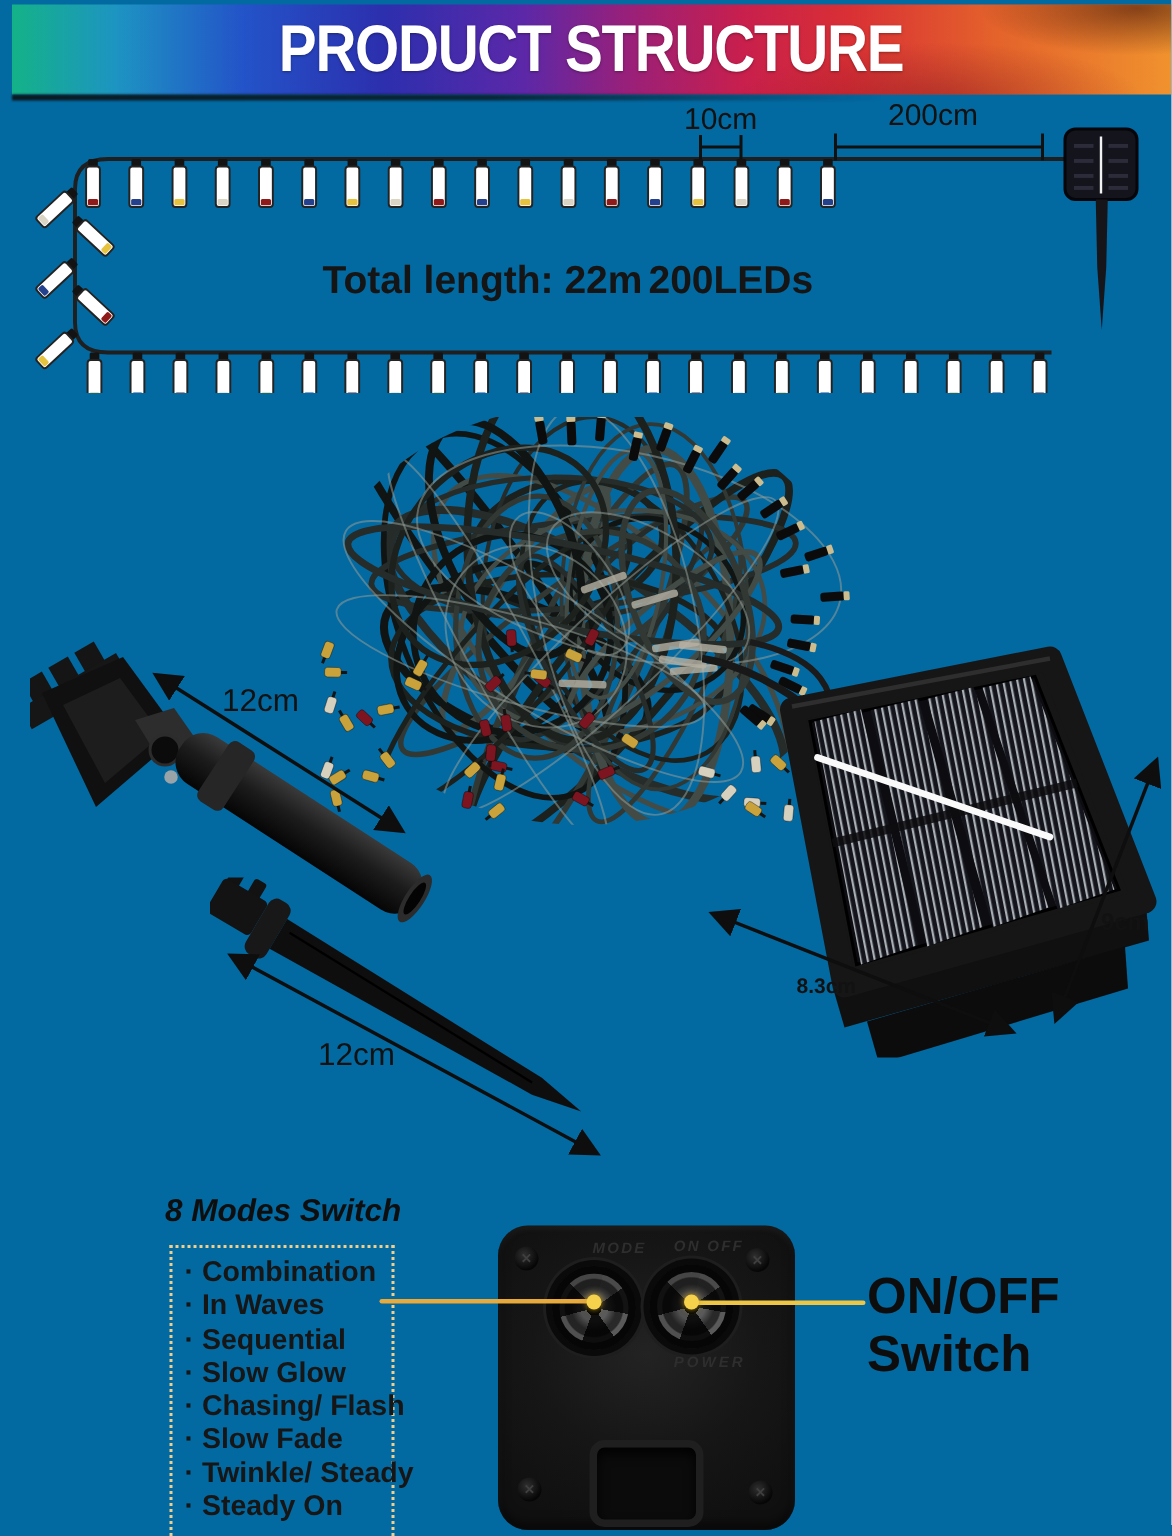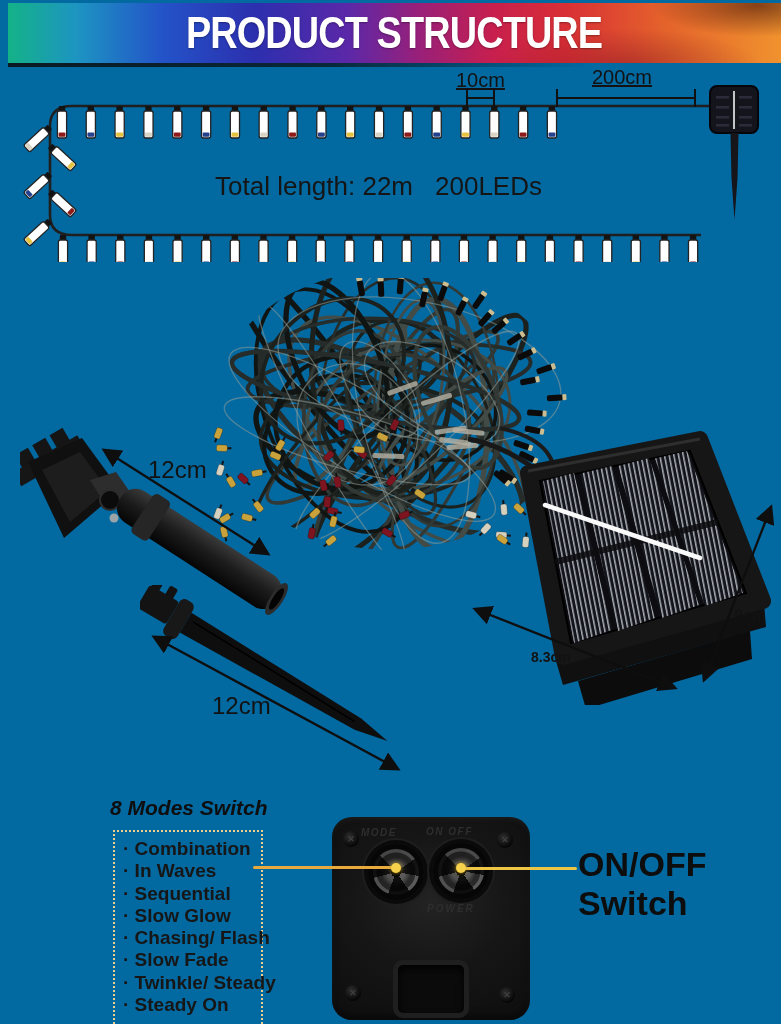--- a/index.html
+++ b/index.html
@@ -16,42 +16,42 @@
       linear-gradient(90deg,#14b288 0%,#1d94c2 9%,#2353c8 20%,#2c2fae 32%,#5b28a8 44%,
                       #98207a 53%,#c81f4d 63%,#d92f35 72%,#e4632b 85%,#f0922e 100%);
     display:flex;align-items:center;justify-content:center;}
   .banner-title{color:#fff;font-weight:700;font-size:44px;letter-spacing:-1px;
     transform:scaleX(.86);text-shadow:0 1px 2px rgba(0,0,0,.35);}
   .banner-shadow{position:absolute;left:8px;top:63px;width:580px;height:4px;
     background:linear-gradient(90deg,rgba(12,12,12,.85) 0%,rgba(12,12,12,.7) 55%,rgba(12,12,12,0) 100%);
     filter:blur(.6px);}
 
   
-  .dim-lbl{font-size:20px;font-weight:400;text-decoration:underline;}
-  .total-line{position:absolute;left:215px;top:171px;display:flex;gap:22px;
-    font-size:26px;font-weight:400;color:#151515;}
+  .dim-lbl{font-size:20px;font-weight:400;}
+  .total-line{position:absolute;left:215px;top:171px;display:flex;gap:4px;
+    font-size:26px;font-weight:700;color:#151515;}
 
   
-  .part-lbl{font-size:24px;font-weight:400;}
+  .part-lbl{font-size:21px;font-weight:400;}
   .panel-lbl{font-size:14px;font-weight:700;}
 
   
   .modes-heading{position:absolute;left:110px;top:796px;font-size:21px;font-weight:700;color:#0e0e0e;font-style:italic;}
   .modes-box{position:absolute;left:113px;top:830px;width:138px;height:188px;
     border:2px dotted #f0cf8e;padding:6px 0 0 8px;box-sizing:content-box;}
   .mode-item{font-size:19px;font-weight:700;color:#161616;line-height:22.3px;white-space:nowrap;}
 
   
   .switch-unit{position:absolute;left:332px;top:817px;width:198px;height:203px;border-radius:20px;
     background:radial-gradient(140px 120px at 50% 42%, #232323 0%, #161616 55%, #101010 100%);
     box-shadow:inset 0 2px 6px rgba(255,255,255,.06), inset 0 -4px 8px rgba(0,0,0,.6);z-index:1;}
   .screw{position:absolute;width:16px;height:16px;border-radius:50%;
     background:radial-gradient(circle at 40% 35%, #2f2f2f, #060606 70%);
     color:#3f3f3f;font-size:9px;line-height:16px;text-align:center;font-weight:700;}
-  .unit-label{position:absolute;width:70px;text-align:left;font-size:10px;font-weight:700;
+  .unit-label{position:absolute;width:70px;text-align:right;font-size:10px;font-weight:700;
     letter-spacing:1.5px;color:#2e2e2e;font-style:italic;}
   .round-btn{position:absolute;width:56px;height:56px;border-radius:50%;
     border:5px solid #060606;box-sizing:border-box;
     background:
       radial-gradient(circle, #000 0 5px, rgba(0,0,0,0) 5px),
       radial-gradient(circle, rgba(0,0,0,.0) 0 9px, rgba(0,0,0,.55) 15px 19px, rgba(0,0,0,0) 20px),
       conic-gradient(from 15deg,#4a4a4a 0 40deg,#131313 40deg 85deg,#5a5a5a 85deg 130deg,
                      #0e0e0e 130deg 185deg,#505050 185deg 240deg,#111 240deg 300deg,#454545 300deg 360deg);
     box-shadow:0 0 0 4px #0a0a0a, 0 0 0 6px #1e1e1e;}
   .recess{position:absolute;left:61px;top:143px;width:76px;height:58px;border-radius:10px;

